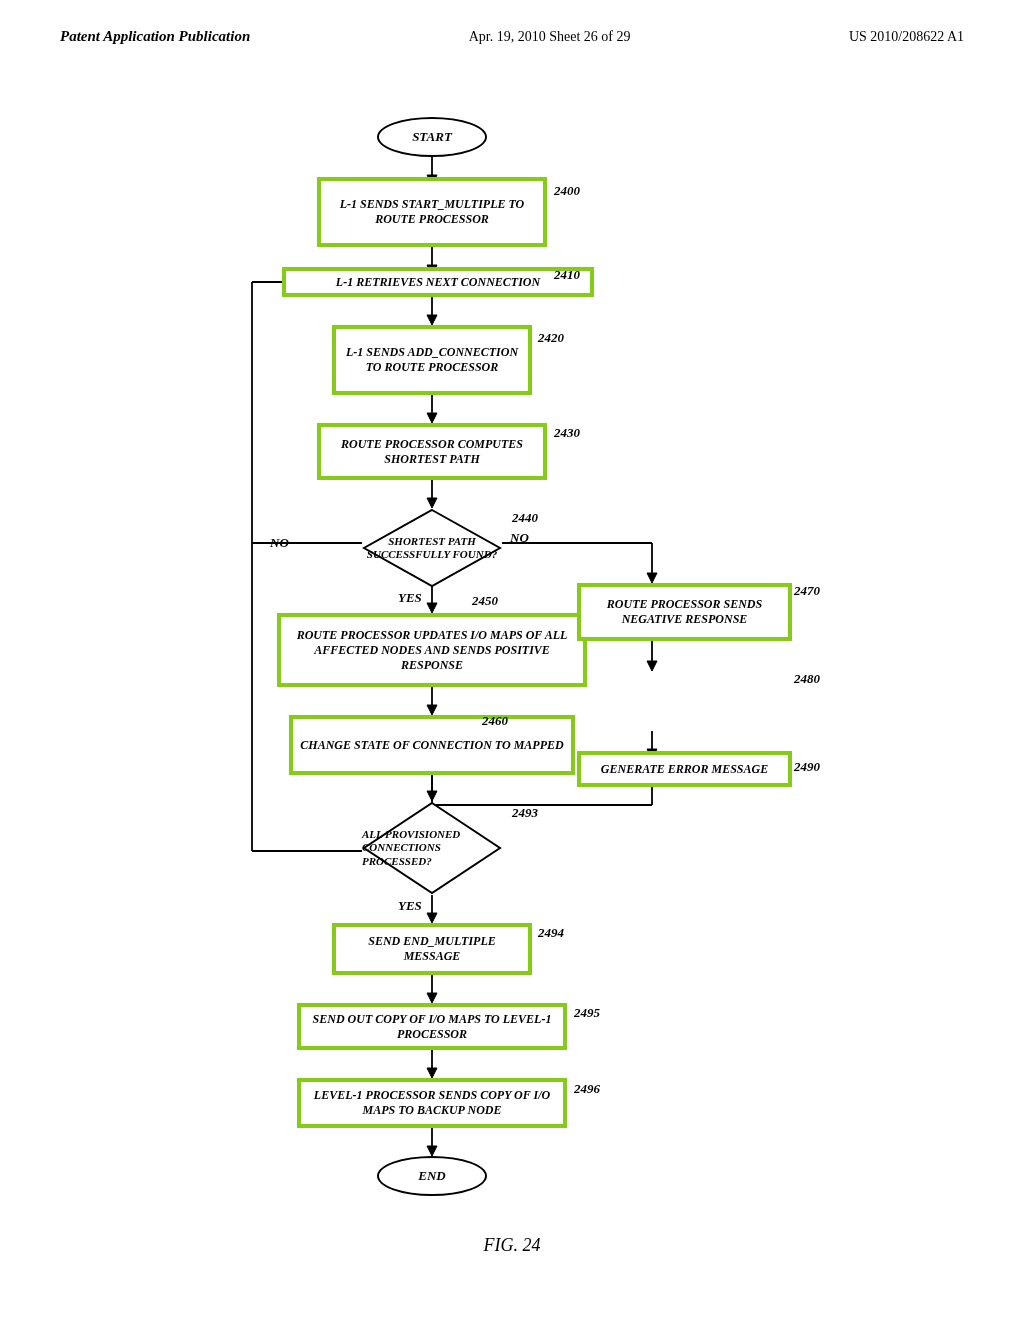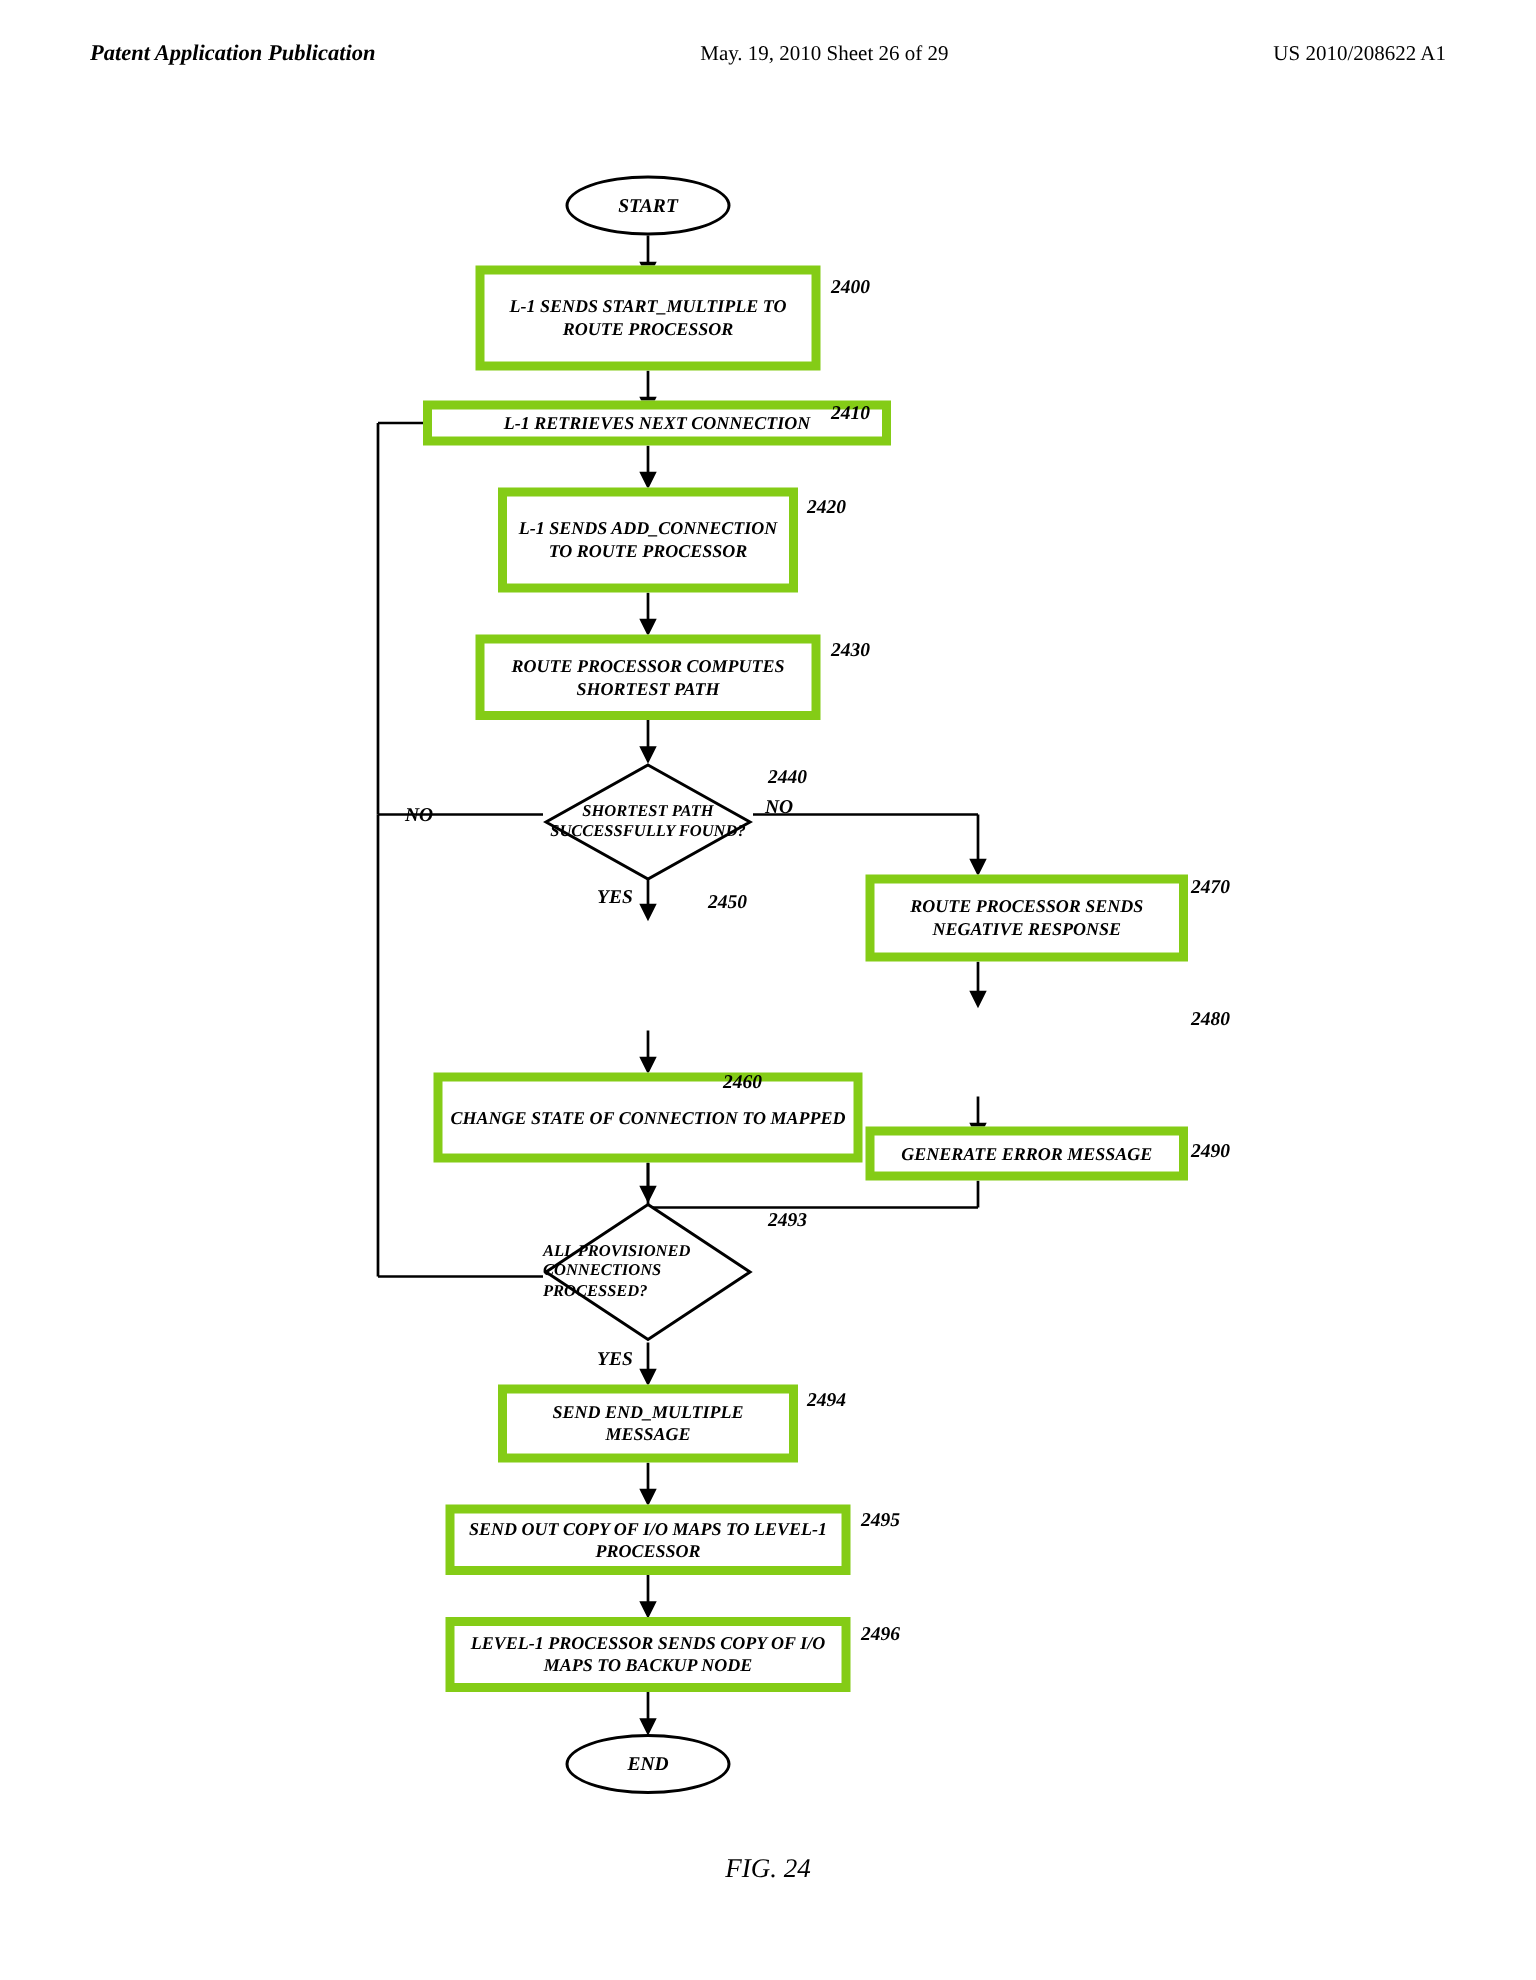--- a/index.html
+++ b/index.html
@@ -55,21 +55,21 @@
     }
 
     .fc-rounded {
       border: 2px solid #000;
       border-radius: 50%;
       padding: 6px 18px;
       font-size: 13px;
     }
 
     .fc-rect {
-      border: 6px solid #84cc16;
+      border: 4px solid #84cc16;
       background: #fff;
     }
 
     .label-tag {
       position: absolute;
       font-style: italic;
       font-size: 13px;
       font-weight: bold;
     }
 
@@ -108,21 +108,21 @@
       font-size: 18px;
       font-weight: normal;
       margin-top: 10px;
     }
   </style>
 </head>
 <body>
 
 <div class="page-header">
   <span class="header-left">Patent Application Publication</span>
-  <span class="header-center">May. 19, 2010  Sheet 26 of 29</span>
+  <span class="header-center">Apr. 19, 2010  Sheet 26 of 29</span>
   <span class="header-right">US 2010/208622 A1</span>
 </div>
 
 <div class="diagram-area">
 
   <svg class="arrows">
 
     <line x1="310" y1="82" x2="310" y2="102"></line>
     <polygon points="305,100 315,100 310,110"></polygon>
 
@@ -211,20 +211,23 @@
   </div>
   <span class="label-tag" style="left:390px; top:435px;">2440</span>
 
   <span class="arrow-label" style="left:148px; top:460px;">NO</span>
 
   <span class="arrow-label" style="left:388px; top:455px;">NO</span>
 
   <span class="arrow-label" style="left:276px; top:515px;">YES</span>
   <span class="label-tag" style="left:350px; top:518px;">2450</span>
 
+  <div class="fc-shape fc-rect" style="left:155px; top:538px; width:310px; height:74px; padding:5px;">ROUTE PROCESSOR UPDATES I/O
+MAPS OF ALL AFFECTED NODES AND
+SENDS POSITIVE RESPONSE</div>
 
   <div class="fc-shape fc-rect" style="left:167px; top:640px; width:286px; height:60px; padding:5px;">CHANGE STATE OF CONNECTION TO
 MAPPED</div>
   <span class="label-tag" style="left:360px; top:638px;">2460</span>
 
   <div class="fc-shape fc-rect" style="left:455px; top:508px; width:215px; height:58px; padding:5px;">ROUTE PROCESSOR SENDS
 NEGATIVE RESPONSE</div>
   <span class="label-tag" style="left:672px; top:508px;">2470</span>
 
   <span class="label-tag" style="left:672px; top:596px;">2480</span>

